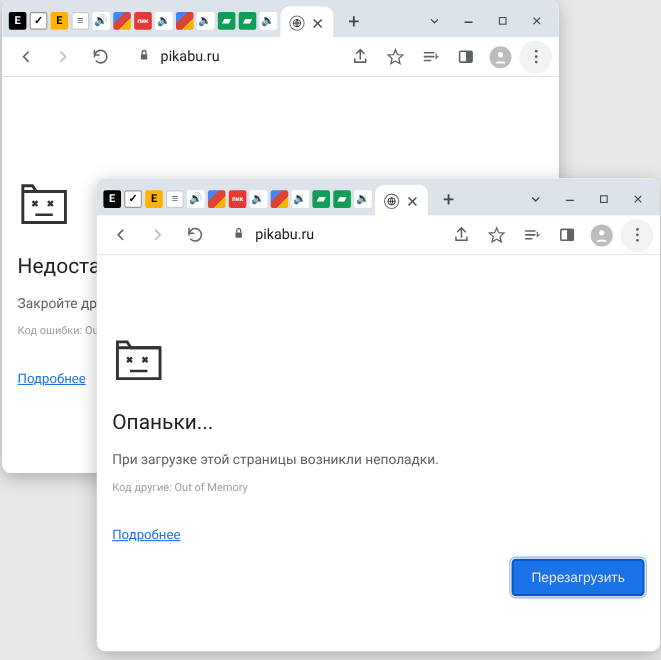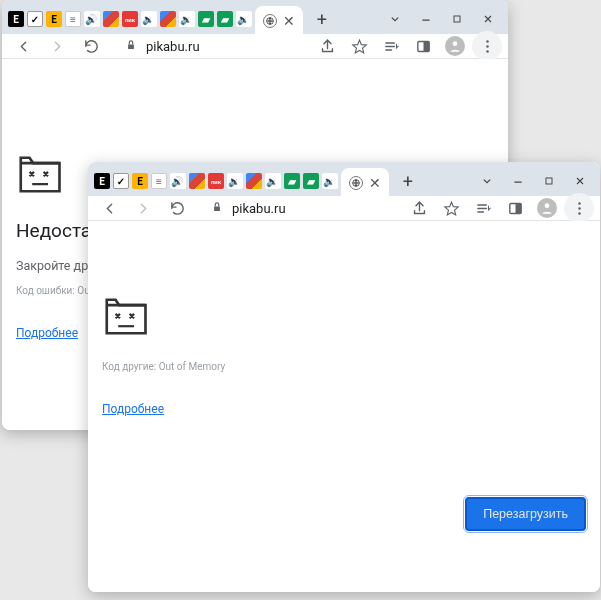--- a/index.html
+++ b/index.html
@@ -72,21 +72,21 @@
     color: #444;
     font-size: 14px;
     cursor: pointer;
   }
   .win-btn svg { width: 12px; height: 12px; }
   .win-btn.chev svg { width: 14px; height: 14px; }
 
   .toolbar {
     display: flex;
     align-items: center;
-    height: 25px;
+    height: 36px;
     background: #fff;
     border-bottom: 1px solid #e4e4e4;
     padding: 0 6px;
     gap: 4px;
   }
   .tb-btn {
     width: 30px; height: 30px;
     display:flex;align-items:center;justify-content:center;
     border-radius: 50%;
     color: #5f6368;
@@ -422,17 +422,19 @@
           <svg viewBox="0 0 24 24">
             <use href="#dots"></use>
           </svg>
         </div>
     </div>
   </div>
   <div class="content">
     <svg class="sad-folder" viewBox="0 0 50 50">
         <use href="#sadfolder"></use>
       </svg>
+    <div class="err-title">Опаньки...</div>
+    <div class="err-msg">При загрузке этой страницы возникли неполадки.</div>
     <div class="err-code">Код другие: Out of Memory</div>
     <a class="err-link">Подробнее</a>
     <button class="reload-btn">Перезагрузить</button>
   </div>
 </div>
 
 </body></html>

